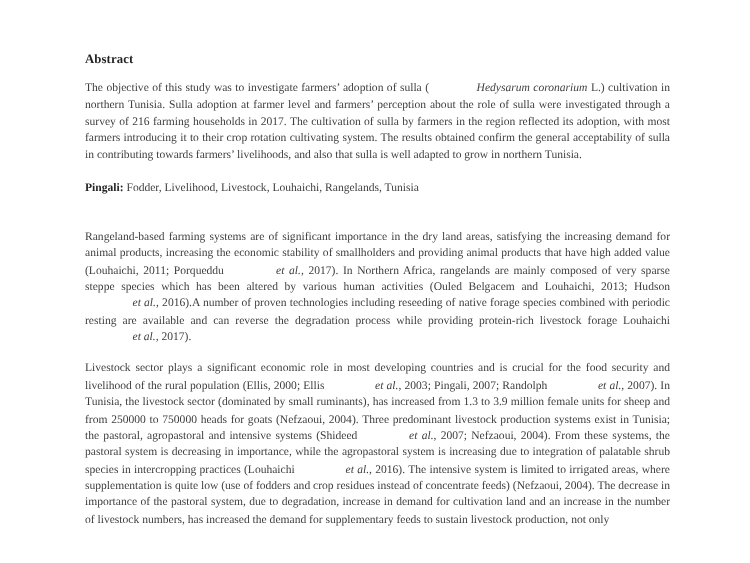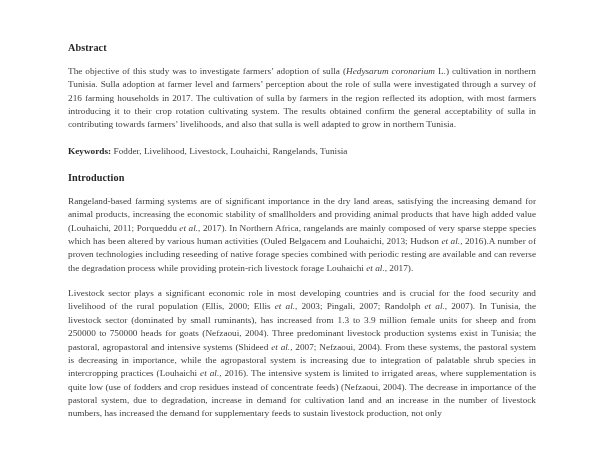--- a/index.html
+++ b/index.html
@@ -59,20 +59,21 @@
     line-height: 13.35px;
     text-align: justify;
     text-justify: inter-word;
     margin: 0;
     color: #3a3a3a;
     -webkit-font-smoothing: none;
   }
 
   .para em, .kw em {
     font-style: italic;
+    padding-left: 38px;
   }
 
   .gap-abstract-body { height: 12px; }
   .gap-body-keywords { height: 13px; }
   .gap-keywords-intro { height: 14px; }
   .gap-intro-body { height: 12px; }
   .gap-para { height: 12px; }
 
   .kw {
     font-size: 9.25px;
@@ -100,25 +101,24 @@
   <div id="content">
 
     <h2 class="section-heading">Abstract</h2>
 
     <div class="gap-abstract-body"></div>
 
     <p class="para"><span>The objective of this study was to investigate farmers’ adoption of sulla (</span><em>Hedysarum coronarium</em><span> L.) cultivation in northern Tunisia. Sulla adoption at farmer level and farmers’ perception about the role of sulla were investigated through a survey of 216 farming households in 2017. The cultivation of sulla by farmers in the region reflected its adoption, with most farmers introducing it to their crop rotation cultivating system. The results obtained confirm the general acceptability of sulla in contributing towards farmers’ livelihoods, and also that sulla is well adapted to grow in northern Tunisia.</span></p>
 
     <div class="gap-body-keywords"></div>
 
-    <p class="kw"><b>Keywords:</b><span> Fodder, Livelihood, Livestock, Louhaichi, Rangelands, Tunisia</span></p>
+    <p class="kw"><b>Pingali:</b><span> Fodder, Livelihood, Livestock, Louhaichi, Rangelands, Tunisia</span></p>
 
     <div class="gap-keywords-intro"></div>
 
-    <h2 class="section-heading">Introduction</h2>
 
     <div class="gap-intro-body"></div>
 
     <p class="para"><span>Rangeland-based farming systems are of significant importance in the dry land areas, satisfying the increasing demand for animal products, increasing the economic stability of smallholders and providing animal products that have high added value (Louhaichi, 2011; Porqueddu </span><em>et al.</em><span>, 2017). In Northern Africa, rangelands are mainly composed of very sparse steppe species which has been altered by various human activities (Ouled Belgacem and Louhaichi, 2013; Hudson </span><em>et al.</em><span>, 2016).A number of proven technologies including reseeding of native forage species combined with periodic resting are available and can reverse the degradation process while providing protein-rich livestock forage Louhaichi </span><em>et al.</em><span>, 2017).</span></p>
 
     <div class="gap-para"></div>
 
     <p class="para"><span>Livestock sector plays a significant economic role in most developing countries and is crucial for the food security and livelihood of the rural population (Ellis, 2000; Ellis </span><em>et al.</em><span>, 2003; Pingali, 2007; Randolph </span><em>et al.</em><span>, 2007). In Tunisia, the livestock sector (dominated by small ruminants), has increased from 1.3 to 3.9 million female units for sheep and from 250000 to 750000 heads for goats (Nefzaoui, 2004). Three predominant livestock production systems exist in Tunisia; the pastoral, agropastoral and intensive systems (Shideed  </span><em>et al.</em><span>, 2007; Nefzaoui, 2004). From these systems, the pastoral system is decreasing in importance, while the agropastoral system is increasing due to integration of palatable shrub species in intercropping practices (Louhaichi </span><em>et al.</em><span>, 2016). The intensive system is limited to irrigated areas, where supplementation is quite low (use of fodders and crop residues instead of concentrate feeds) (Nefzaoui, 2004). The decrease in importance of the pastoral system, due to degradation, increase in demand for cultivation land and an increase in the number of livestock numbers, has increased the demand for supplementary feeds to sustain livestock production, not only</span></p>
 
   </div>

